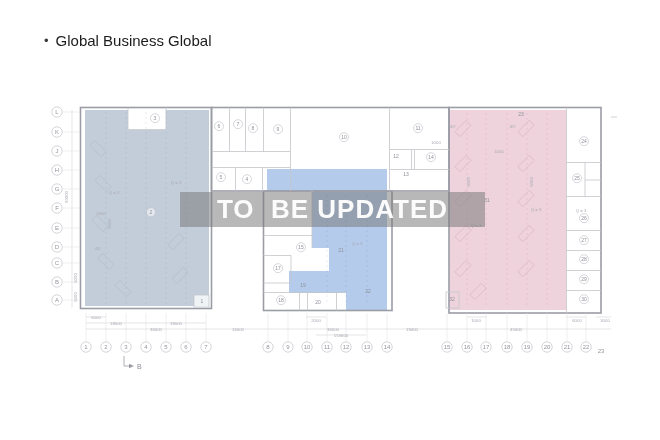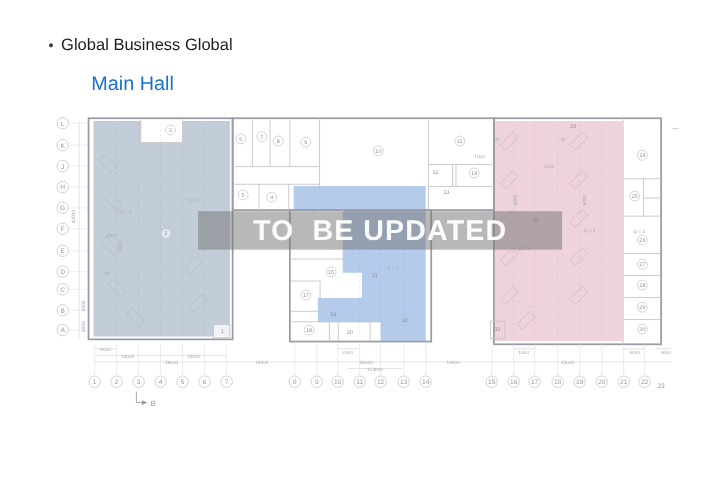--- a/index.html
+++ b/index.html
@@ -7,21 +7,21 @@
     width:660px;height:440px;background:#ffffff;position:relative;overflow:hidden;
     font-family:"Liberation Sans","DejaVu Sans",sans-serif;
   }
   .header{position:absolute;left:44px;top:32px;}
   .title-row{display:flex;align-items:center;gap:7px;color:#1b1b1d;font-size:15px;font-weight:500;}
   .bullet{font-size:13px;color:#3a3a3c;line-height:1;}
   .subtitle{margin-top:17px;margin-left:39px;font-size:18px;font-weight:500;}
   #plan-wrap{position:absolute;left:0;top:0;width:660px;height:440px;}
   svg{position:absolute;left:0;top:0;font-family:"Liberation Sans","DejaVu Sans",sans-serif;}
   .watermark{
-    position:absolute;left:180px;top:192px;width:331px;height:35px;
+    position:absolute;left:180px;top:192px;width:305px;height:35px;
     background:rgba(118,118,120,0.52);
     display:flex;align-items:center;justify-content:center;
     color:rgba(255,255,255,0.95);font-size:26px;font-weight:700;
     letter-spacing:1px;white-space:pre;
   }
 </style>
 </head>
 <body>
 
 <div id="plan-wrap">
@@ -294,14 +294,13 @@
   <div class="watermark">
     <span>TO  BE UPDATED</span>
   </div>
 </div>
 
 <div class="header">
   <div class="title-row">
     <span class="bullet">•</span>
     <span>Global Business Global</span>
   </div>
-  <div class="subtitle" id="subtitle" style="color: rgb(26, 111, 212);">Main Hall</div>
 </div>
 
 </body></html>

